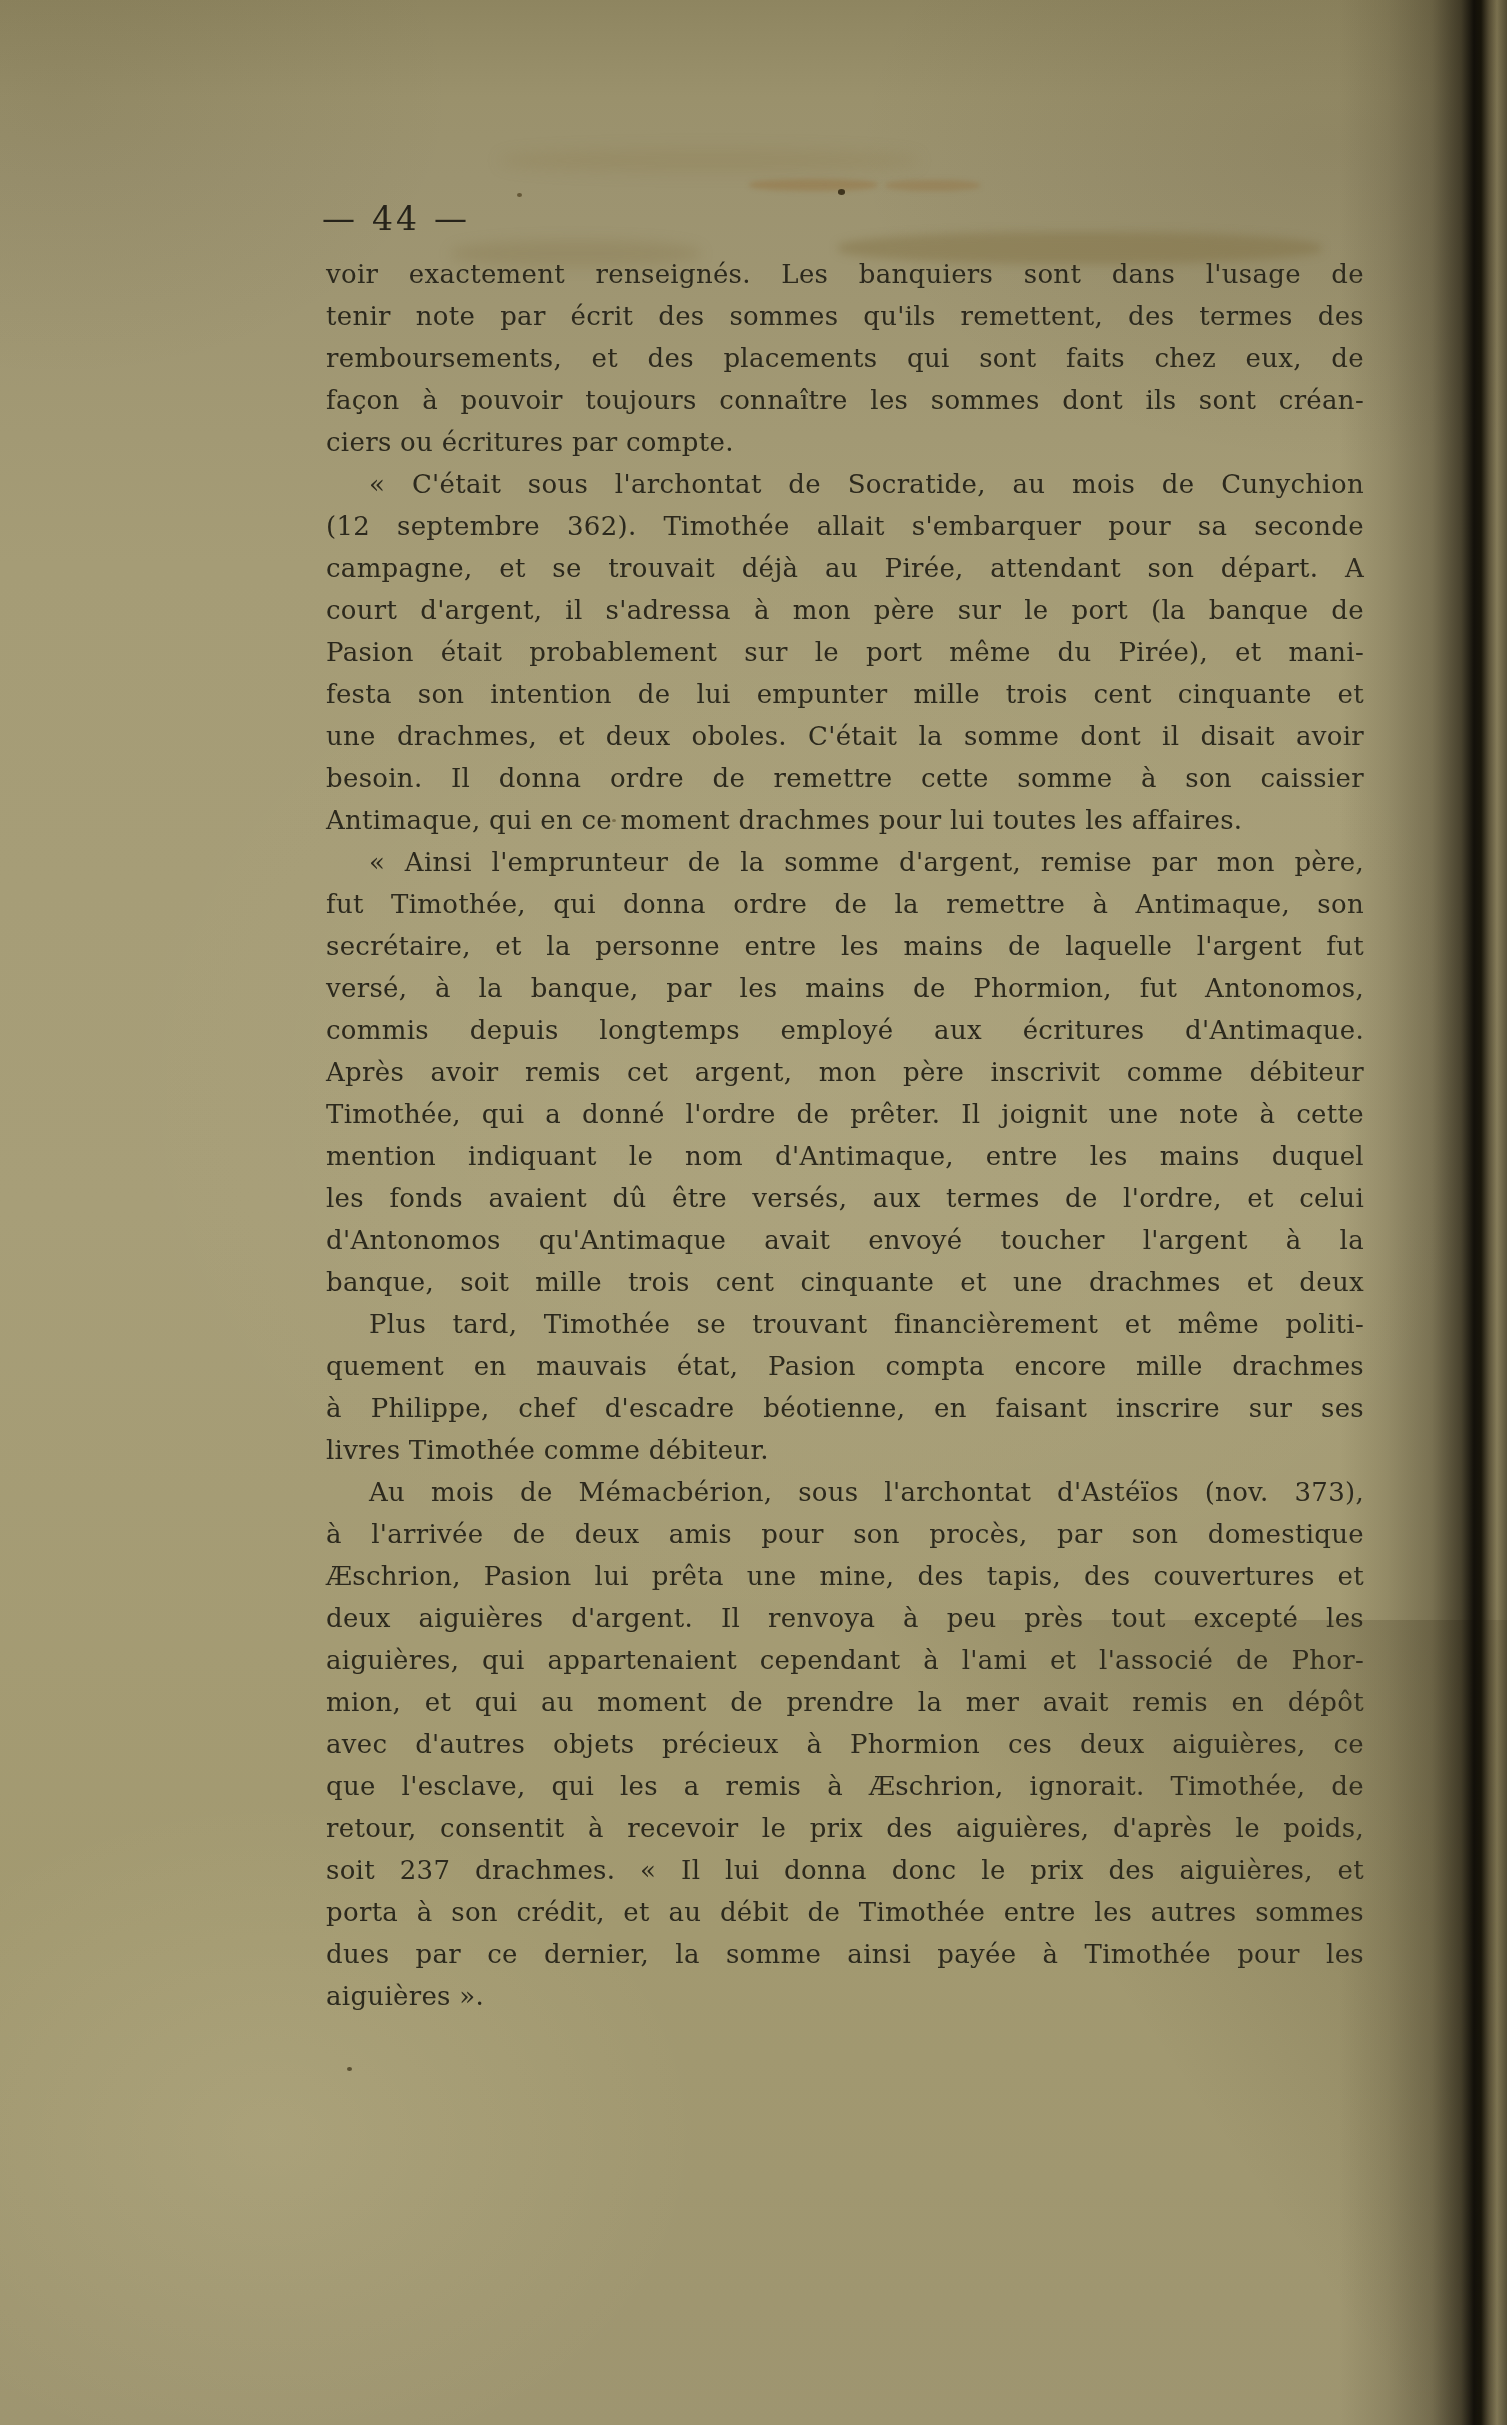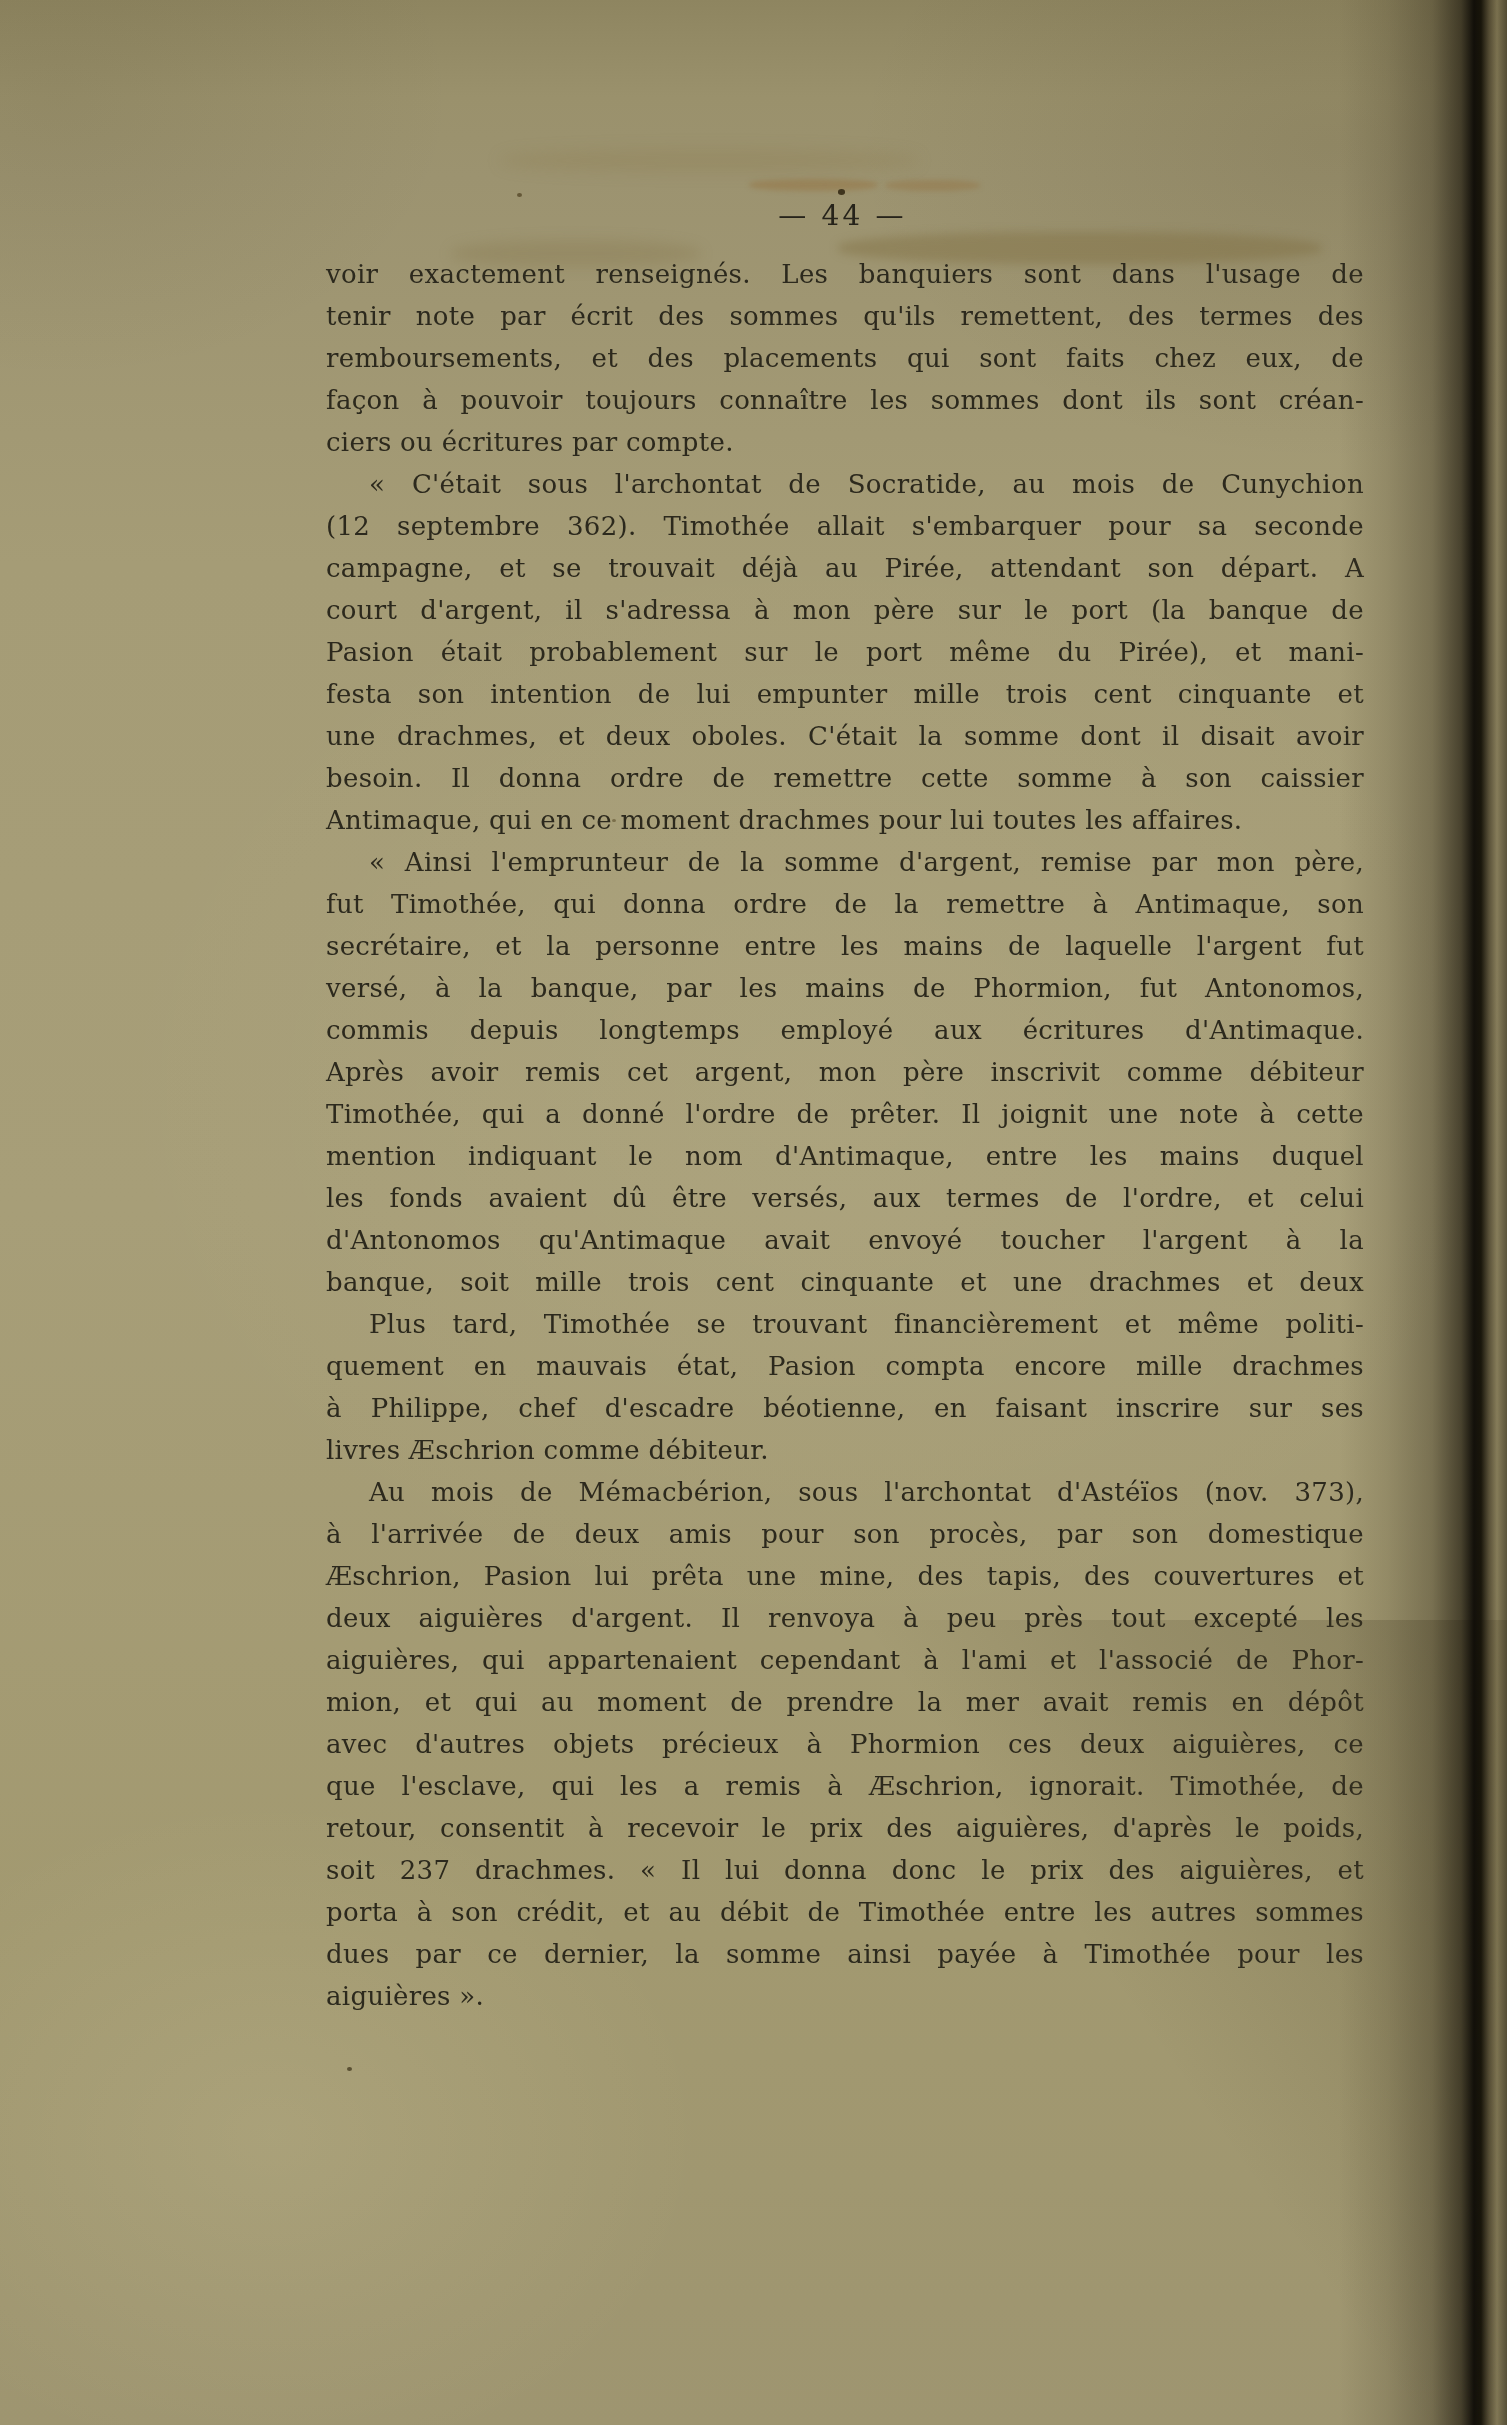--- a/index.html
+++ b/index.html
@@ -50,22 +50,21 @@
       rgba(66,58,34,0.28) 0%,
       rgba(66,58,34,0.14) 30%,
       rgba(66,58,34,0.0) 52%);
     pointer-events: none;
   }
   .header {
     position: absolute;
     left: 322px;
     top: 199px;
     width: 1041px;
-    text-align: center;
-    font-size: 28px;
+    font-size: 33px;
     letter-spacing: 3.2px;
     color: #26231a;
   }
   .text-block {
     position: absolute;
     left: 326px;
     top: 253px;
     width: 1038px;
     font-size: 26px;
     line-height: 42px;
@@ -151,21 +150,21 @@
         <div class="line">Timothée, qui a donné l'ordre de prêter. Il joignit une note à cette</div>
         <div class="line">mention indiquant le nom d'Antimaque, entre les mains duquel</div>
         <div class="line">les fonds avaient dû être versés, aux termes de l'ordre, et celui</div>
         <div class="line">d'Antonomos qu'Antimaque avait envoyé toucher l'argent à la</div>
         <div class="line">banque, soit mille trois cent cinquante et une drachmes et deux</div>
       </div>
       <div class="para">
         <div class="line indent">Plus tard, Timothée se trouvant financièrement et même politi-</div>
         <div class="line">quement en mauvais état, Pasion compta encore mille drachmes</div>
         <div class="line">à Philippe, chef d'escadre béotienne, en faisant inscrire sur ses</div>
-        <div class="line last">livres Æschrion comme débiteur.</div>
+        <div class="line last">livres Timothée comme débiteur.</div>
       </div>
       <div class="para">
         <div class="line indent">Au mois de Mémacbérion, sous l'archontat d'Astéïos (nov. 373),</div>
         <div class="line">à l'arrivée de deux amis pour son procès, par son domestique</div>
         <div class="line">Æschrion, Pasion lui prêta une mine, des tapis, des couvertures et</div>
         <div class="line">deux aiguières d'argent. Il renvoya à peu près tout excepté les</div>
         <div class="line">aiguières, qui appartenaient cependant à l'ami et l'associé de Phor-</div>
         <div class="line">mion, et qui au moment de prendre la mer avait remis en dépôt</div>
         <div class="line">avec d'autres objets précieux à Phormion ces deux aiguières, ce</div>
         <div class="line">que l'esclave, qui les a remis à Æschrion, ignorait. Timothée, de</div>

